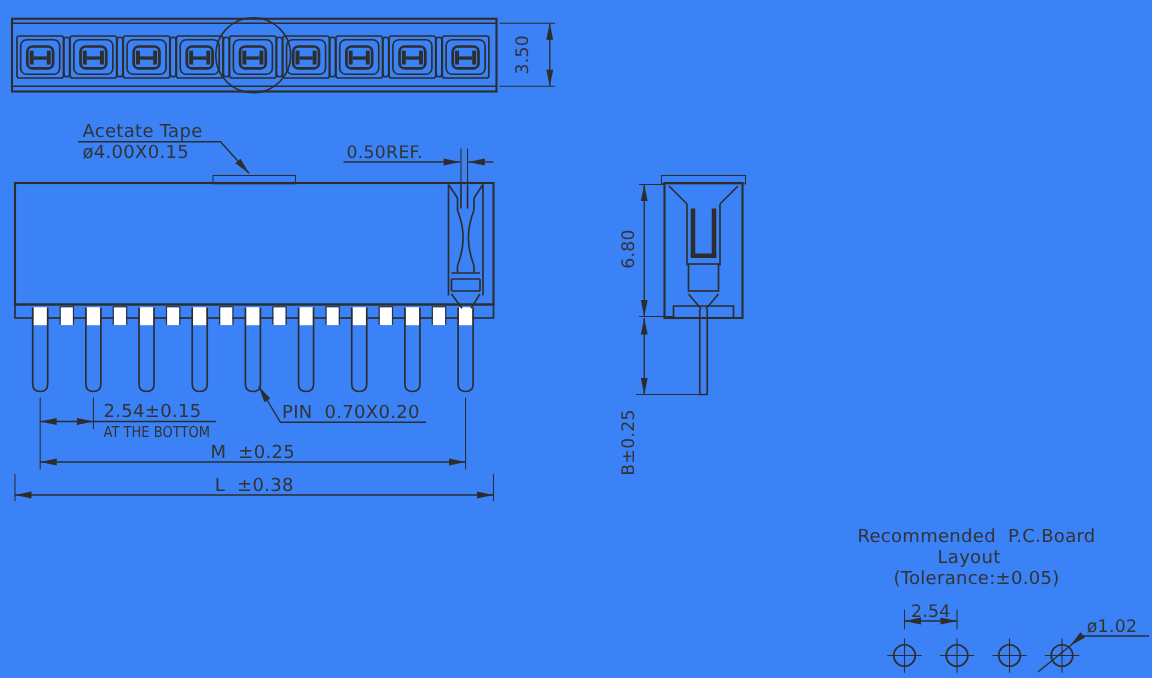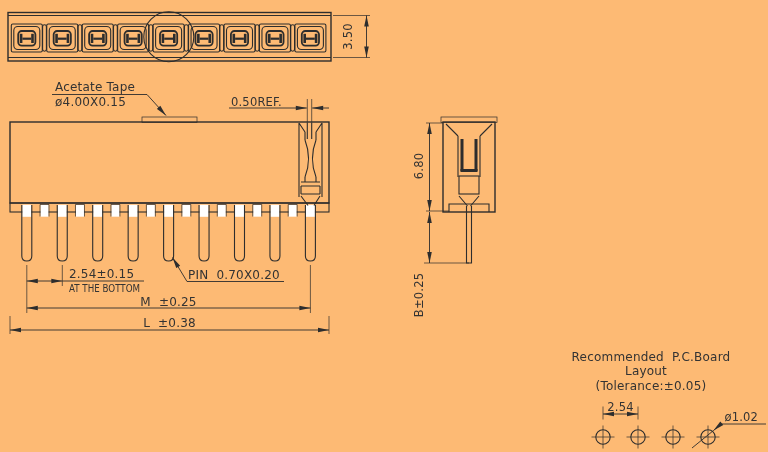--- a/index.html
+++ b/index.html
@@ -1,16 +1,16 @@
 <!DOCTYPE html>
 <html><head>
 <meta charset="utf-8">
 <style>
   html,body{margin:0;padding:0;background:#ffffff;}
-  .canvas{position:relative;width:768px;height:452px;background:#fdba74;overflow:hidden;}
+  .canvas{position:relative;width:768px;height:452px;background:#3b82f6;overflow:hidden;}
   svg{display:block;}
   .ol   {fill:none;stroke:#2d2d2d;stroke-width:1.4;}
   .ol2  {fill:none;stroke:#2d2d2d;stroke-width:1.1;}
   .glyph{fill:none;stroke:#2d2d2d;stroke-width:1.8;}
   .dim  {fill:none;stroke:#2d2d2d;stroke-width:0.9;}
   .hair {fill:none;stroke:#2d2d2d;stroke-width:0.7;}
   .wfill{fill:#ffffff;stroke:none;}
   .bar  {fill:#2d2d2d;stroke:none;}
   text{font-family:"DejaVu Sans","Liberation Sans",sans-serif;font-size:11.5px;fill:#333333;letter-spacing:0.2px;white-space:pre;}
   .t12{font-size:12px;}

